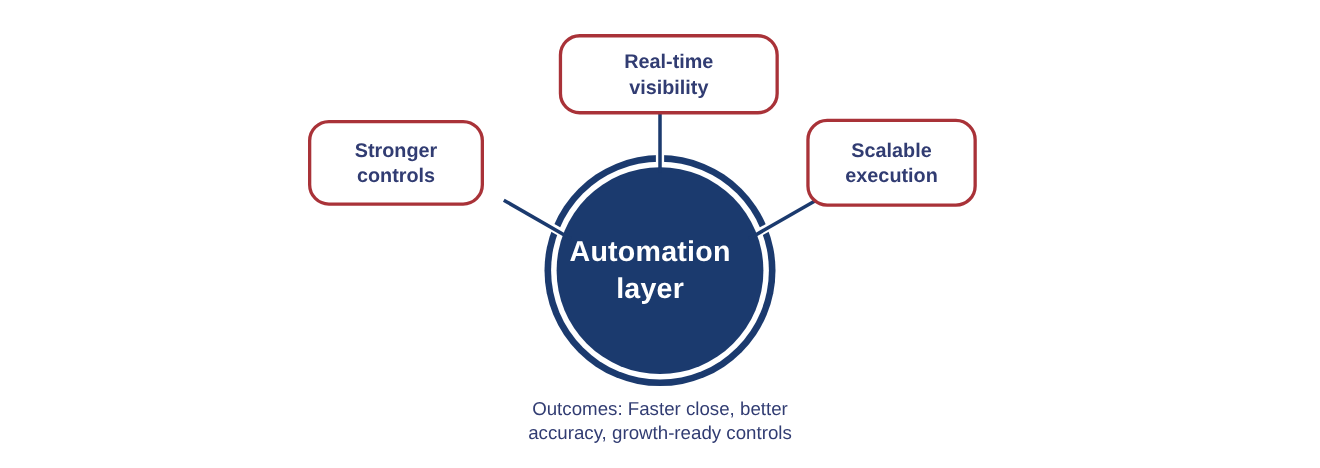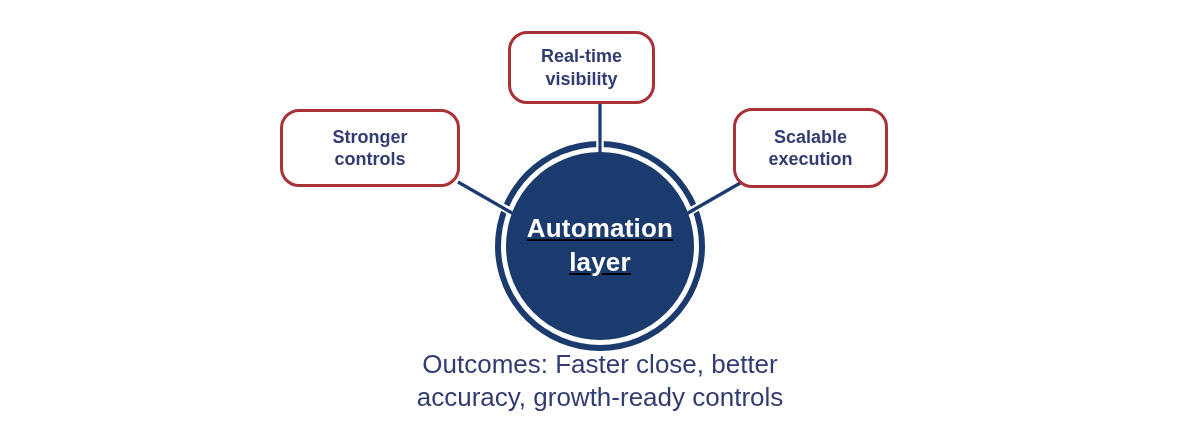--- a/index.html
+++ b/index.html
@@ -27,23 +27,22 @@
     position: absolute;
     left: 506px;
     top: 152px;
     width: 188px;
     height: 188px;
     border-radius: 50%;
     background: var(--navy);
     box-shadow: 0 0 0 5px var(--white), 0 0 0 11px var(--navy);
     display: flex;
     align-items: center;
-    justify-content: center;
+    justify-content: flex-start;
     z-index: 2;
-    text-decoration: underline;
   }
   .center-label {
     color: var(--white);
     font-size: 26px;
     font-weight: bold;
     line-height: 1.3;
     text-align: center;
     max-width: 170px;
     letter-spacing: 0.2px;
   }
@@ -62,39 +61,39 @@
   .node {
     position: absolute;
     background: var(--white);
     border: 3.5px solid var(--red);
     border-radius: 19px;
     display: flex;
     align-items: center;
     justify-content: center;
     z-index: 4;
   }
-  .node-top   { left: 508px; top: 31px;  width: 147px; height: 73px; }
-  .node-left  { left: 280px; top: 109px; width: 180px; height: 78px; }
+  .node-top   { left: 508px; top: 31px;  width: 200px; height: 73px; }
+  .node-left  { left: 280px; top: 109px; width: 160px; height: 78px; }
   .node-right { left: 733px; top: 108px; width: 155px; height: 80px; }
   .node-label {
     color: var(--text);
     font-size: 18px;
     font-weight: bold;
     line-height: 1.24;
     text-align: center;
     max-width: 110px;
   }
   .caption {
     position: absolute;
     left: 0;
     right: 0;
-    top: 348px;
+    top: 361px;
     text-align: center;
     color: var(--text);
-    font-size: 26px;
+    font-size: 17px;
     font-weight: 500;
     line-height: 1.28;
     z-index: 1;
   }
 </style>
 </head>
 <body>
 
 <div class="canvas">
 

